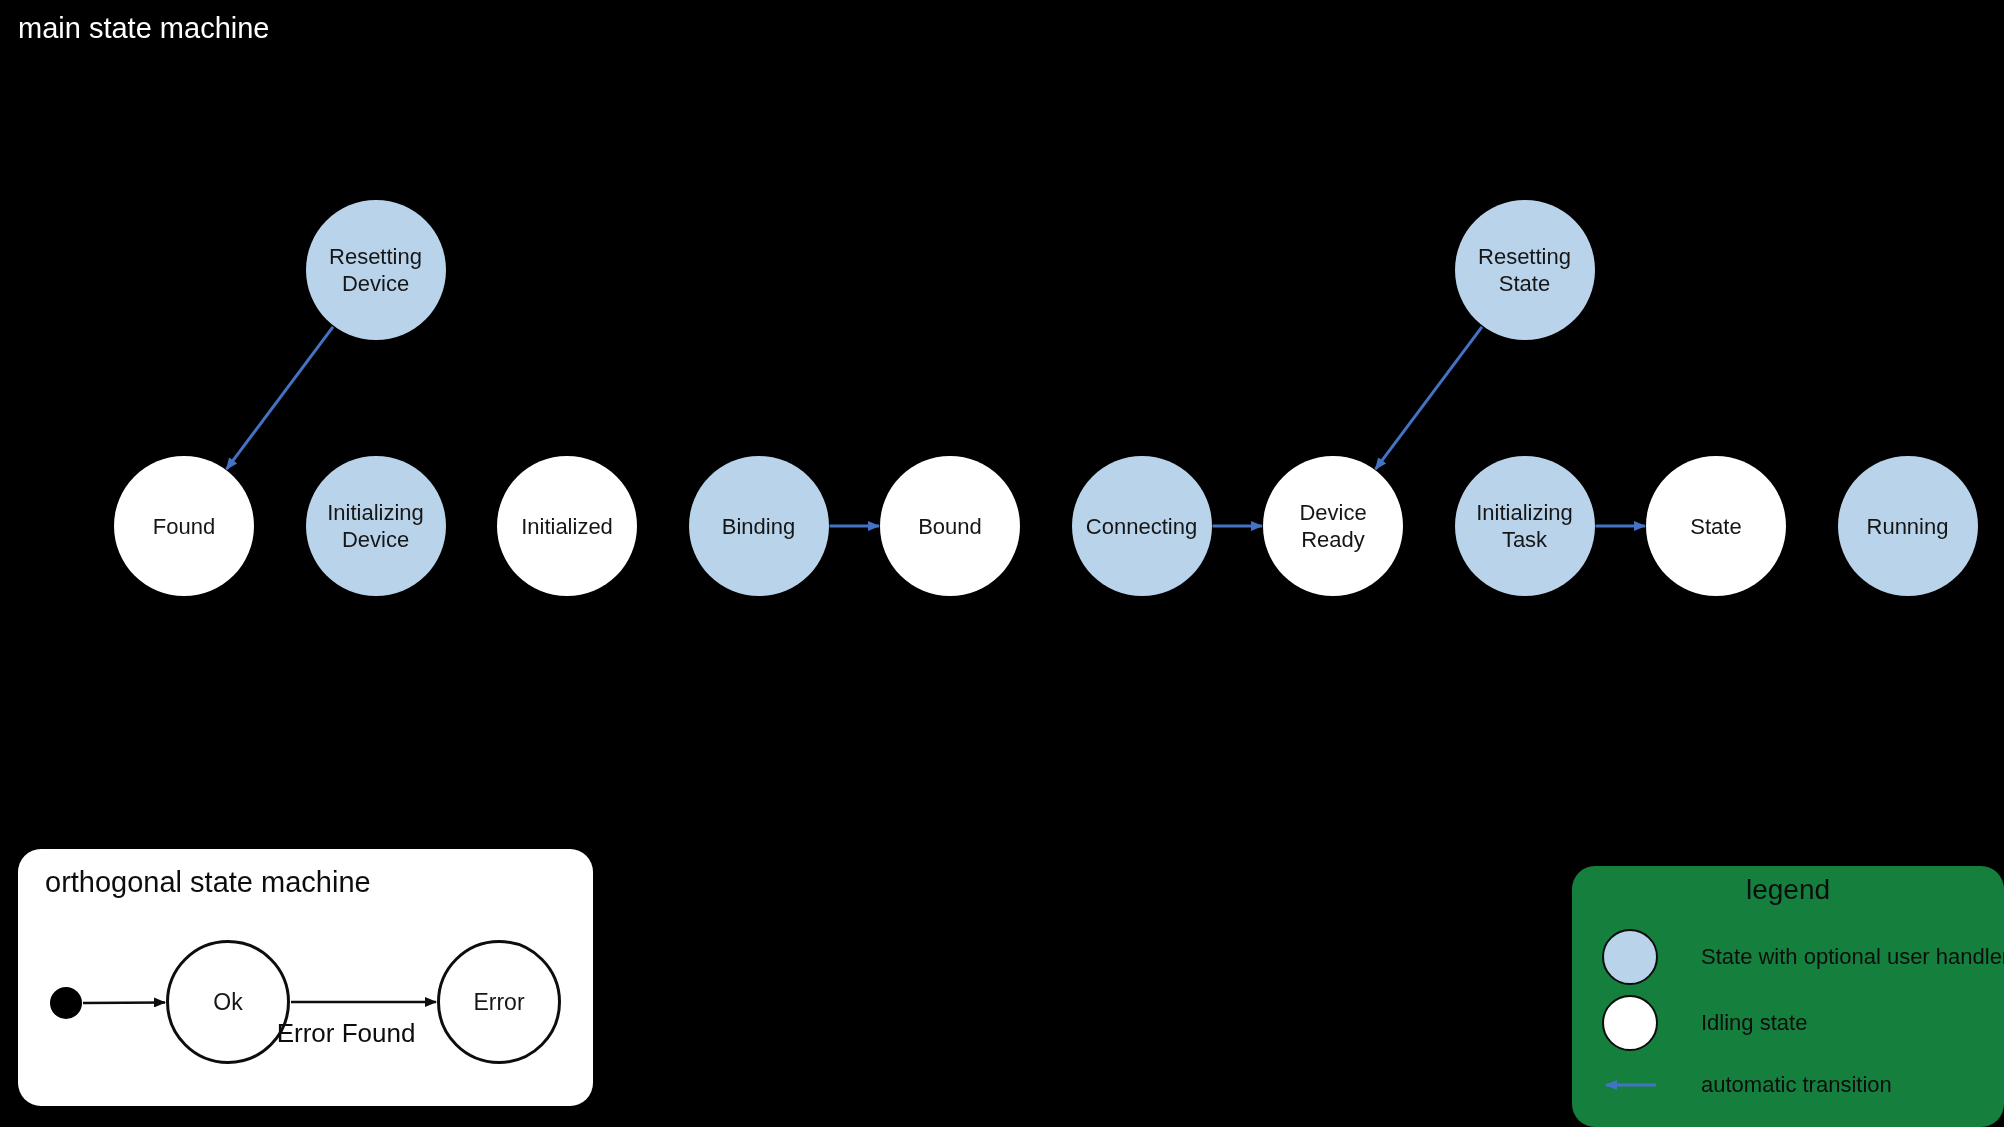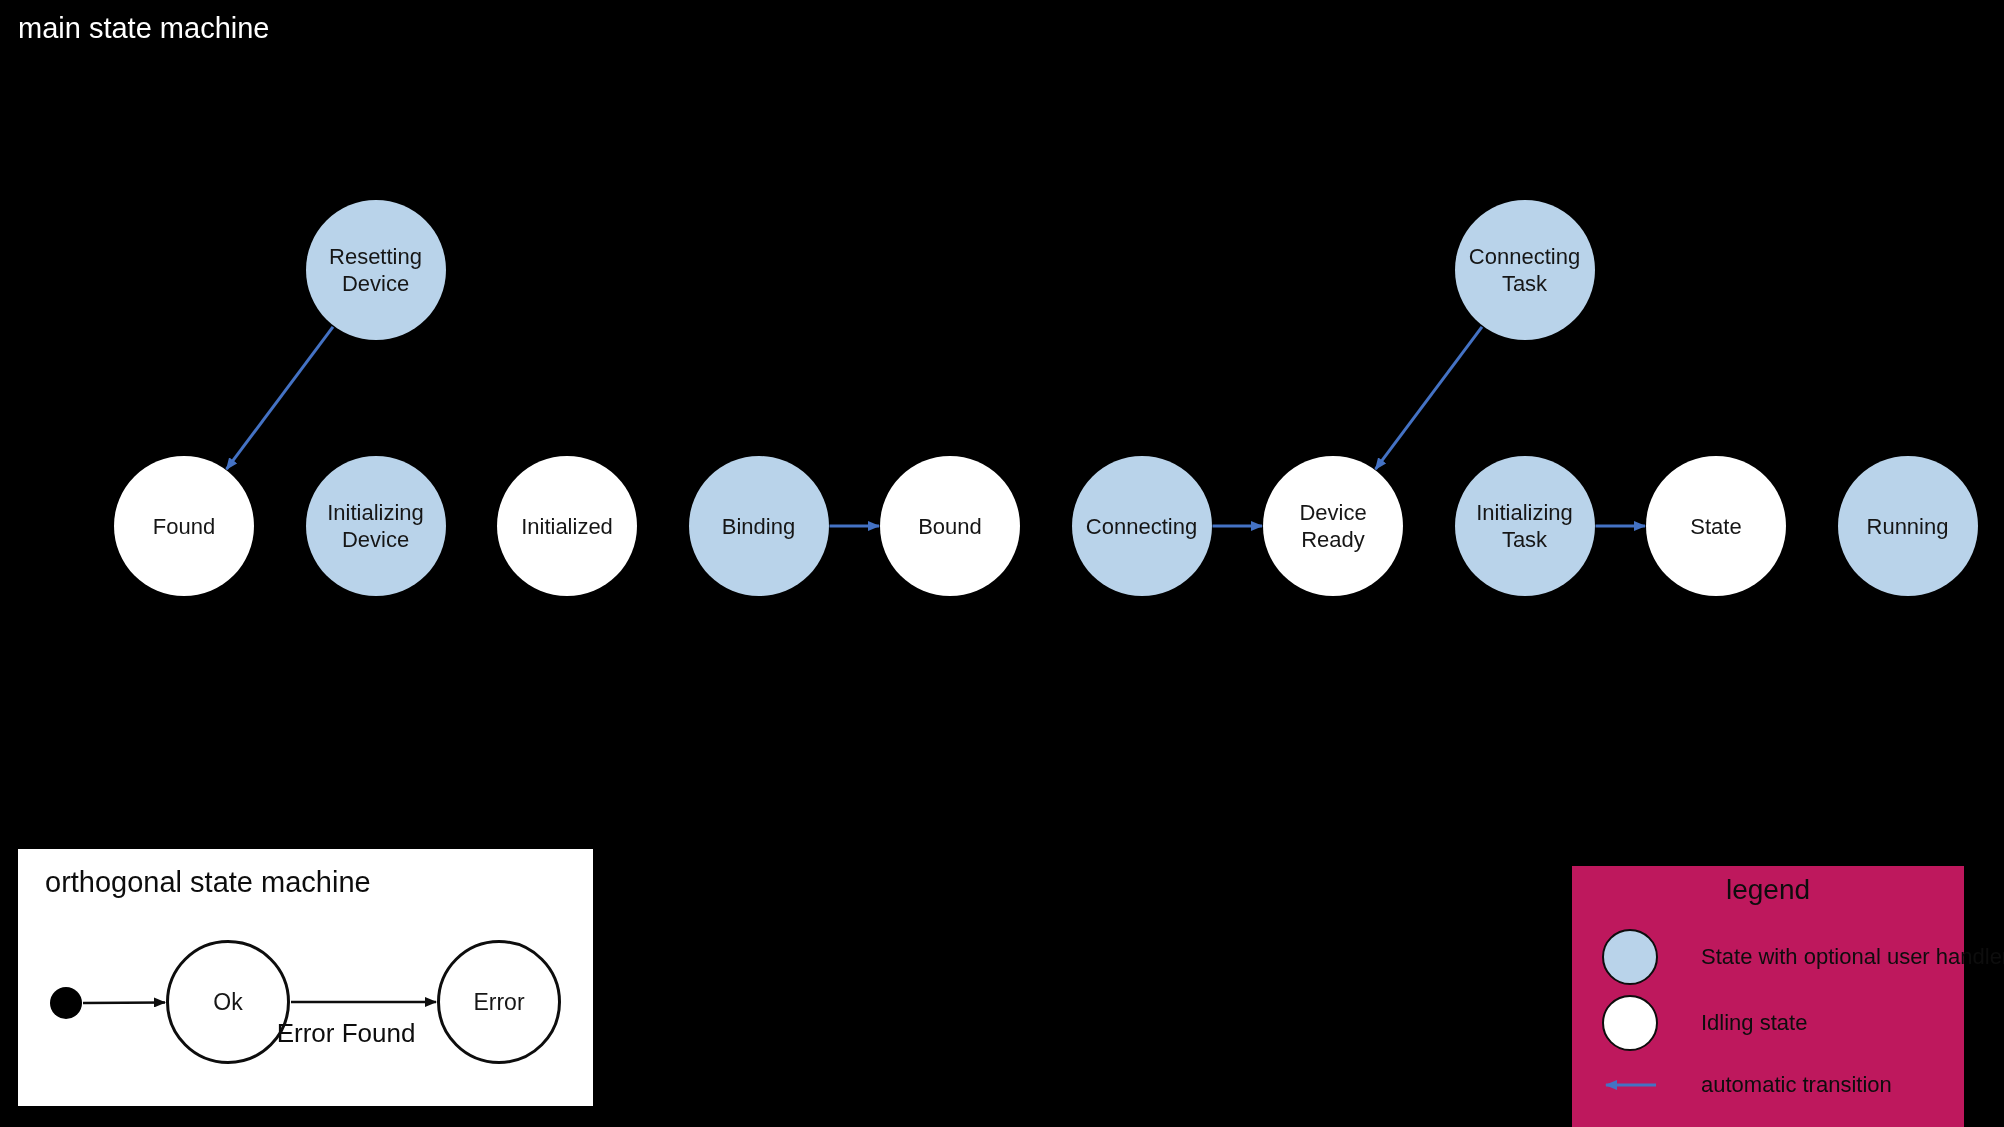--- a/index.html
+++ b/index.html
@@ -3,24 +3,24 @@
 <meta charset="utf-8">
 <title>state machine diagram</title>
 <style>
   html,body{margin:0;padding:0;background:#000;}
   .canvas{
     position:relative;width:2004px;height:1127px;background:#000;overflow:hidden;
     font-family:"Liberation Sans",sans-serif;
   }
   .title{position:absolute;font-size:29px;color:#fff;white-space:nowrap;}
   #edge-layer{position:absolute;left:0;top:0;z-index:2;}
-  .panel{position:absolute;z-index:1;}
+  .panel{position:absolute;z-index:1;border-radius:23px;}
   .ortho-panel{left:18px;top:849px;width:575px;height:257px;background:#ffffff;}
   .ortho-title{left:27px;top:17px;color:#0d0d0d;}
-  .legend-panel{left:1572px;top:866px;width:392px;height:261px;background:#be185d;}
+  .legend-panel{left:1572px;top:866px;width:432px;height:261px;background:#15803d;}
   .legend-title{position:absolute;left:0;top:8px;width:100%;text-align:center;
     font-size:28px;color:#0d0d0d;}
   .node{
     position:absolute;z-index:3;border-radius:50%;
     display:flex;align-items:center;justify-content:center;text-align:center;
     font-size:22px;line-height:27px;color:#161616;box-sizing:border-box;padding:0 4px;
   }
   .node.user-handler{background:#b9d3ea;}
   .node.idling{background:#ffffff;}
   .node.final{border:2px solid #0d0d0d;box-shadow:0 0 0 15px #ffffff;}
@@ -120,21 +120,21 @@
     <div class="node user-handler" style="left: 1071.5px; top: 456px; height: 140px; width: 140px;">
       <span>Connecting</span>
     </div>
     <div class="node idling" style="left: 880px; top: 456px; height: 140px; width: 140px;">
       <span>Bound</span>
     </div>
     <div class="node idling" style="left: 1263px; top: 456px; height: 140px; width: 140px;">
       <span>Device Ready</span>
     </div>
     <div class="node user-handler" style="left: 1454.5px; top: 200px; height: 140px; width: 140px;">
-      <span>Connecting Task</span>
+      <span>Resetting State</span>
     </div>
     <div class="node user-handler" style="left: 1454.5px; top: 456px; height: 140px; width: 140px;">
       <span>Initializing Task</span>
     </div>
     <div class="node idling" style="left: 1646px; top: 456px; height: 140px; width: 140px;">
       <span>State</span>
     </div>
     <div class="node user-handler" style="left: 1837.5px; top: 456px; height: 140px; width: 140px;">
       <span>Running</span>
     </div>

